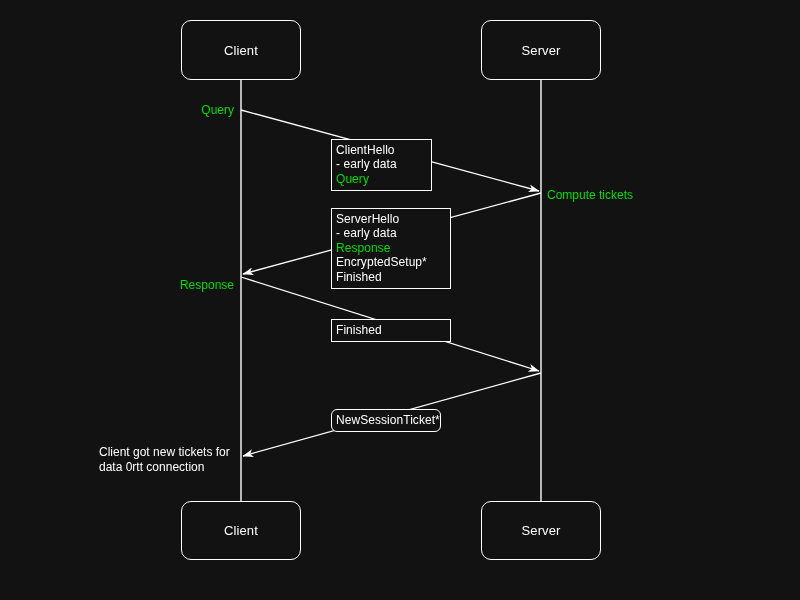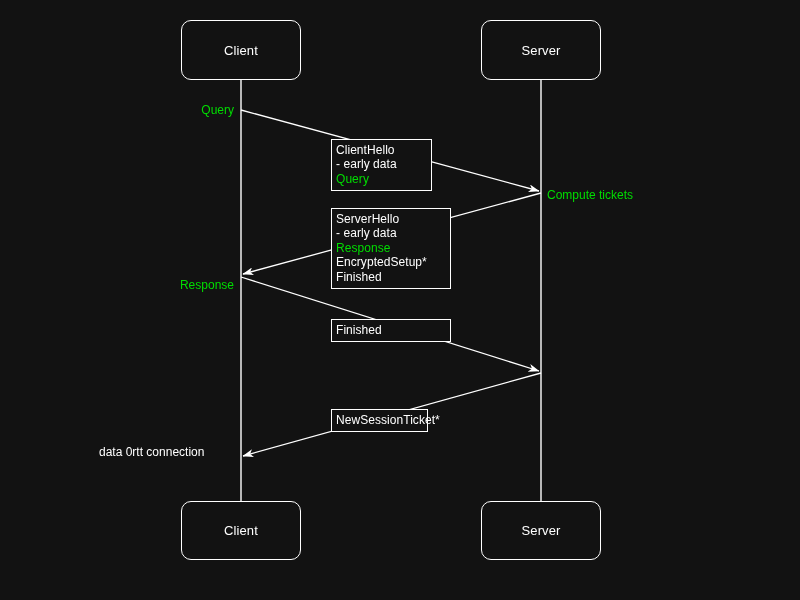--- a/index.html
+++ b/index.html
@@ -116,33 +116,34 @@
     <div class="msg-line">- early data</div>
     <div class="msg-line green">Response</div>
     <div class="msg-line">EncryptedSetup*</div>
     <div class="msg-line">Finished</div>
   </div>
 
   <div class="msg-box" style="left:331px; top:319px; width:120px;">
     <div class="msg-line">Finished</div>
   </div>
 
-  <div class="msg-box" style="left:331px; top:409px; width:97px;">
+  <div class="msg-box" style="left:331px; top:409px; width:110px;border-radius:6px;">
     <div class="msg-line">NewSessionTicket*</div>
   </div>
 
   <div class="note green right-align" style="left:98px; top:103px; width:136px;">
     <span>Query</span>
   </div>
 
   <div class="note green" style="left:547px; top:188px;">
     <span>Compute tickets</span>
   </div>
 
   <div class="note green right-align" style="left:98px; top:278px; width:136px;">
     <span>Response</span>
   </div>
 
   <div class="note white" style="left:99px; top:445px;">
+    <div>Client got new tickets for</div>
     <div>data 0rtt connection</div>
   </div>
 
 </div>
 
 </body></html>

